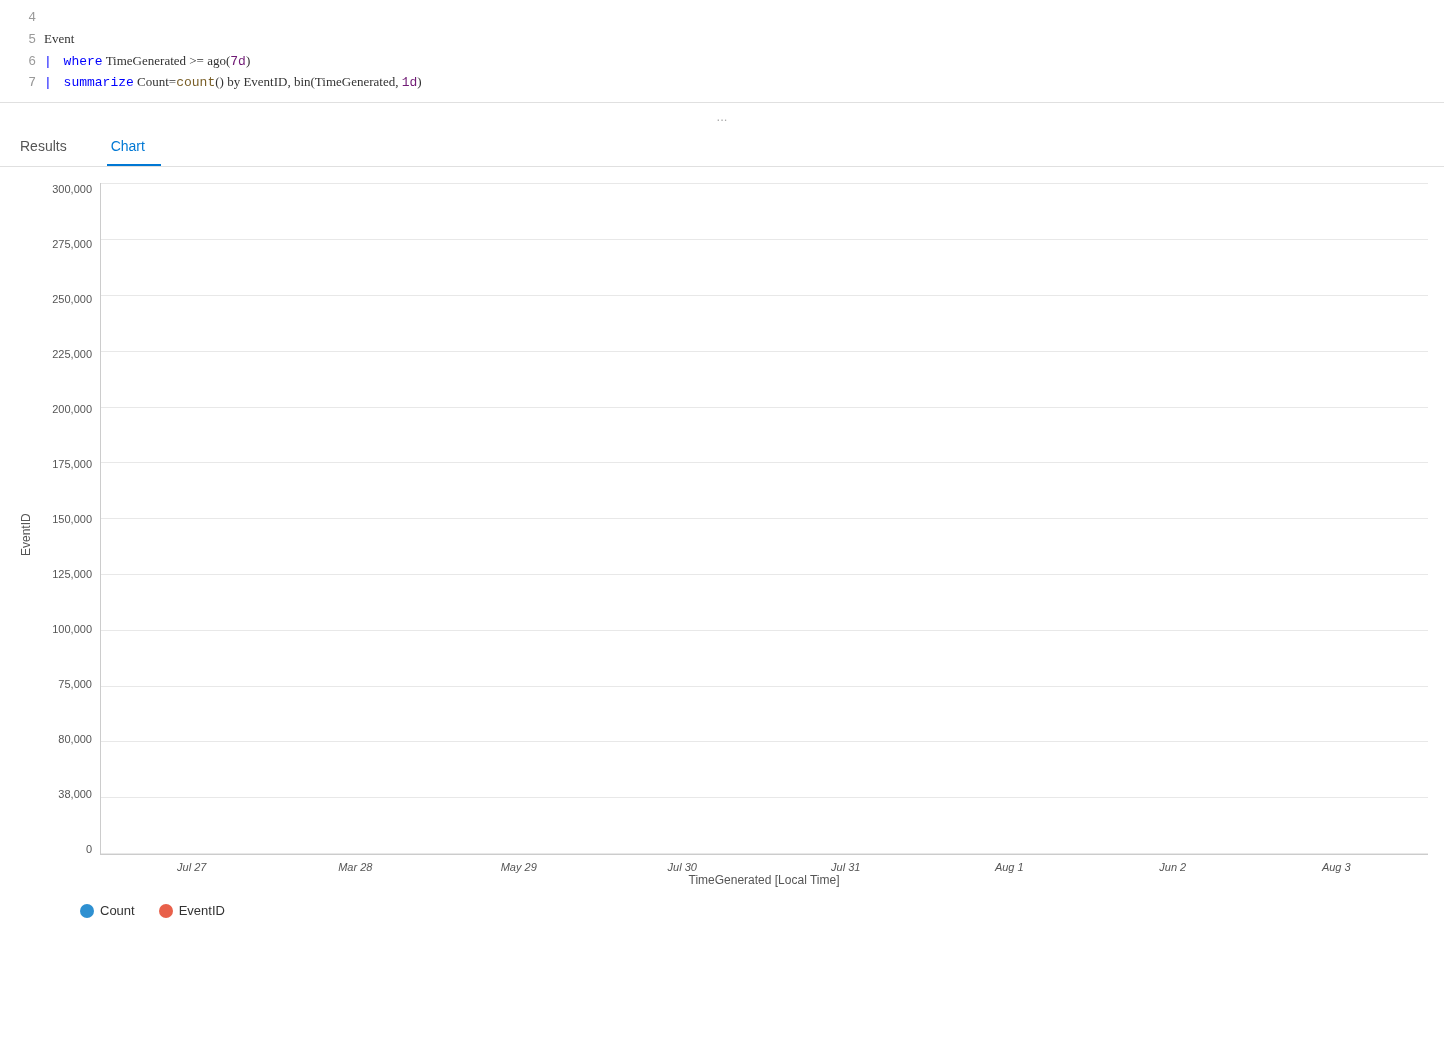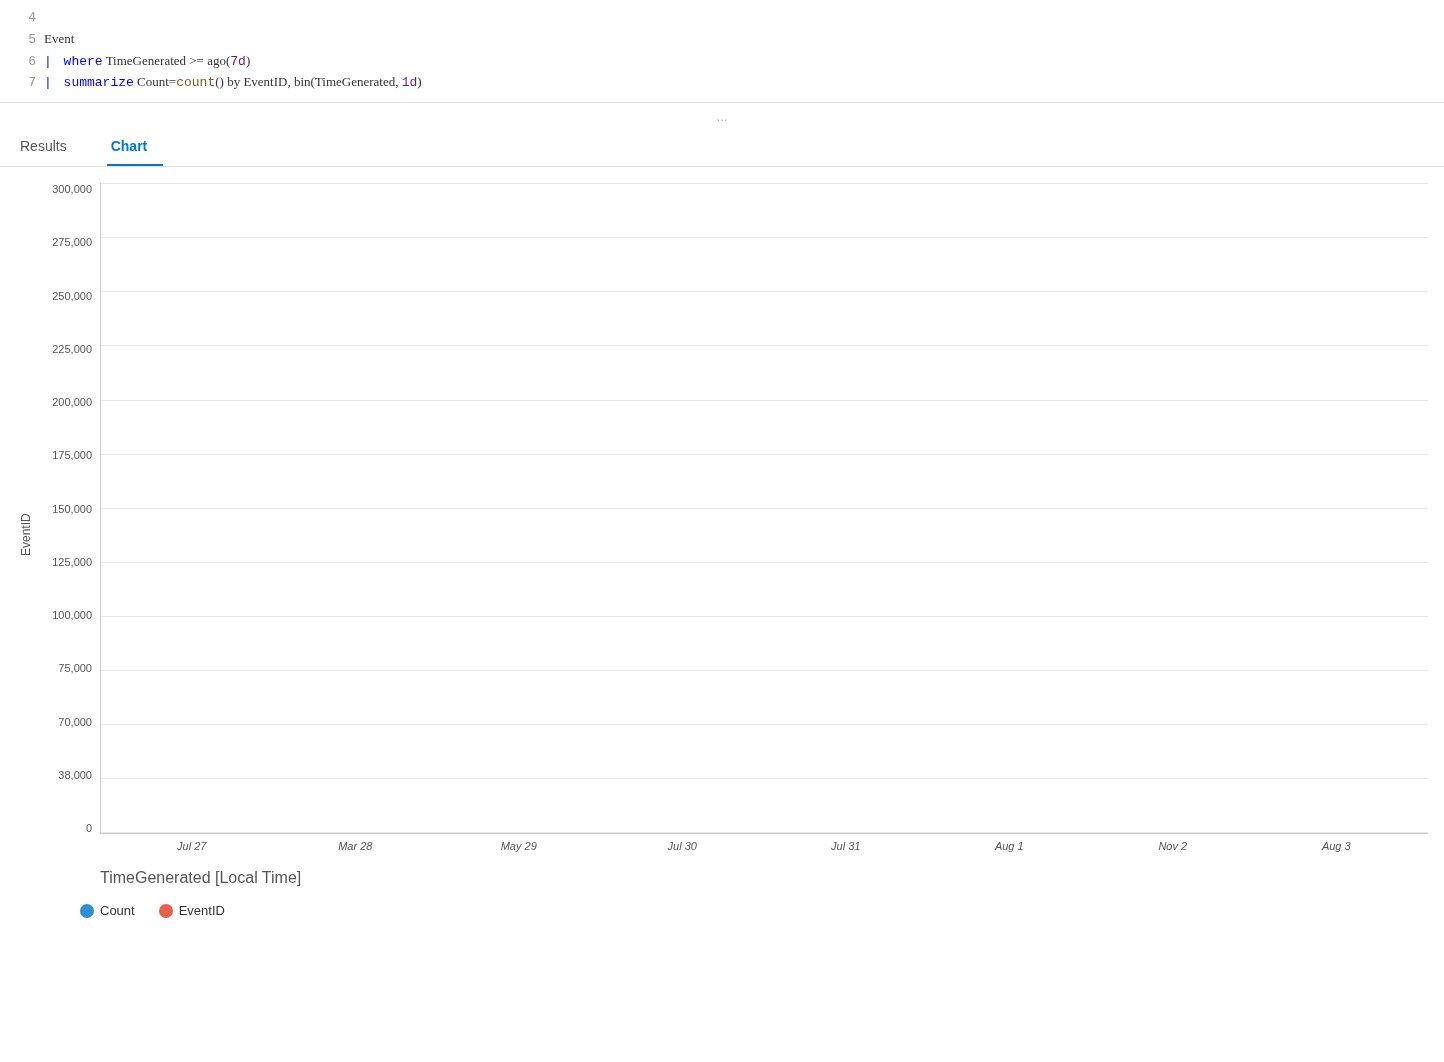--- a/index.html
+++ b/index.html
@@ -54,21 +54,21 @@
       padding: 8px 16px 10px 4px;
       cursor: pointer;
       color: #555;
       border-bottom: 2px solid transparent;
       font-size: 14px;
       margin-right: 8px;
     }
     .tab.active {
       color: #0078d4;
       border-bottom: 2px solid #0078d4;
-      font-weight: 700;
+      font-weight: 400;
     }
 
     .chart-container {
       display: flex;
       flex-direction: row;
       padding: 16px 16px 0 16px;
       height: 720px;
     }
 
     .y-axis-label {
@@ -173,24 +173,24 @@
       margin-left: 60px;
       font-style: italic;
     }
 
     .x-label {
       flex: 1;
       text-align: center;
     }
 
     .x-axis-title {
-      text-align: left;
-      font-size: 16px;
-      color: #555;
-      margin-top: 17px;
+      text-align: center;
+      font-size: 12px;
+      color: #555;
+      margin-top: 0;
       margin-left: 60px;
     }
 
     .legend {
       display: flex;
       flex-direction: row;
       align-items: center;
       gap: 24px;
       padding: 16px 80px;
     }
@@ -245,21 +245,21 @@
 <div class="chart-container">
 
   <div class="y-axis-label">EventID</div>
 
   <div class="chart-inner">
     <div class="chart-plot-area">
 
       <div class="y-axis" id="y-axis">
           <div>0</div>
           <div>38,000</div>
-          <div>70,000</div>
+          <div>80,000</div>
           <div>75,000</div>
           <div>100,000</div>
           <div>125,000</div>
           <div>150,000</div>
           <div>175,000</div>
           <div>200,000</div>
           <div>225,000</div>
           <div>250,000</div>
           <div>275,000</div>
           <div>300,000</div>
@@ -336,21 +336,21 @@
       </div>
     </div>
 
     <div class="x-axis" id="x-axis">
         <div class="x-label">Jul 27</div>
         <div class="x-label">Mar 28</div>
         <div class="x-label">May 29</div>
         <div class="x-label">Jul 30</div>
         <div class="x-label">Jul 31</div>
         <div class="x-label">Aug 1</div>
-        <div class="x-label">Nov 2</div>
+        <div class="x-label">Jun 2</div>
         <div class="x-label">Aug 3</div>
       </div>
 
     <div class="x-axis-title">TimeGenerated [Local Time]</div>
   </div>
 </div>
 
 <div class="legend" id="legend">
     <div class="legend-item">
       <span class="legend-dot legend-dot-blue"></span>

